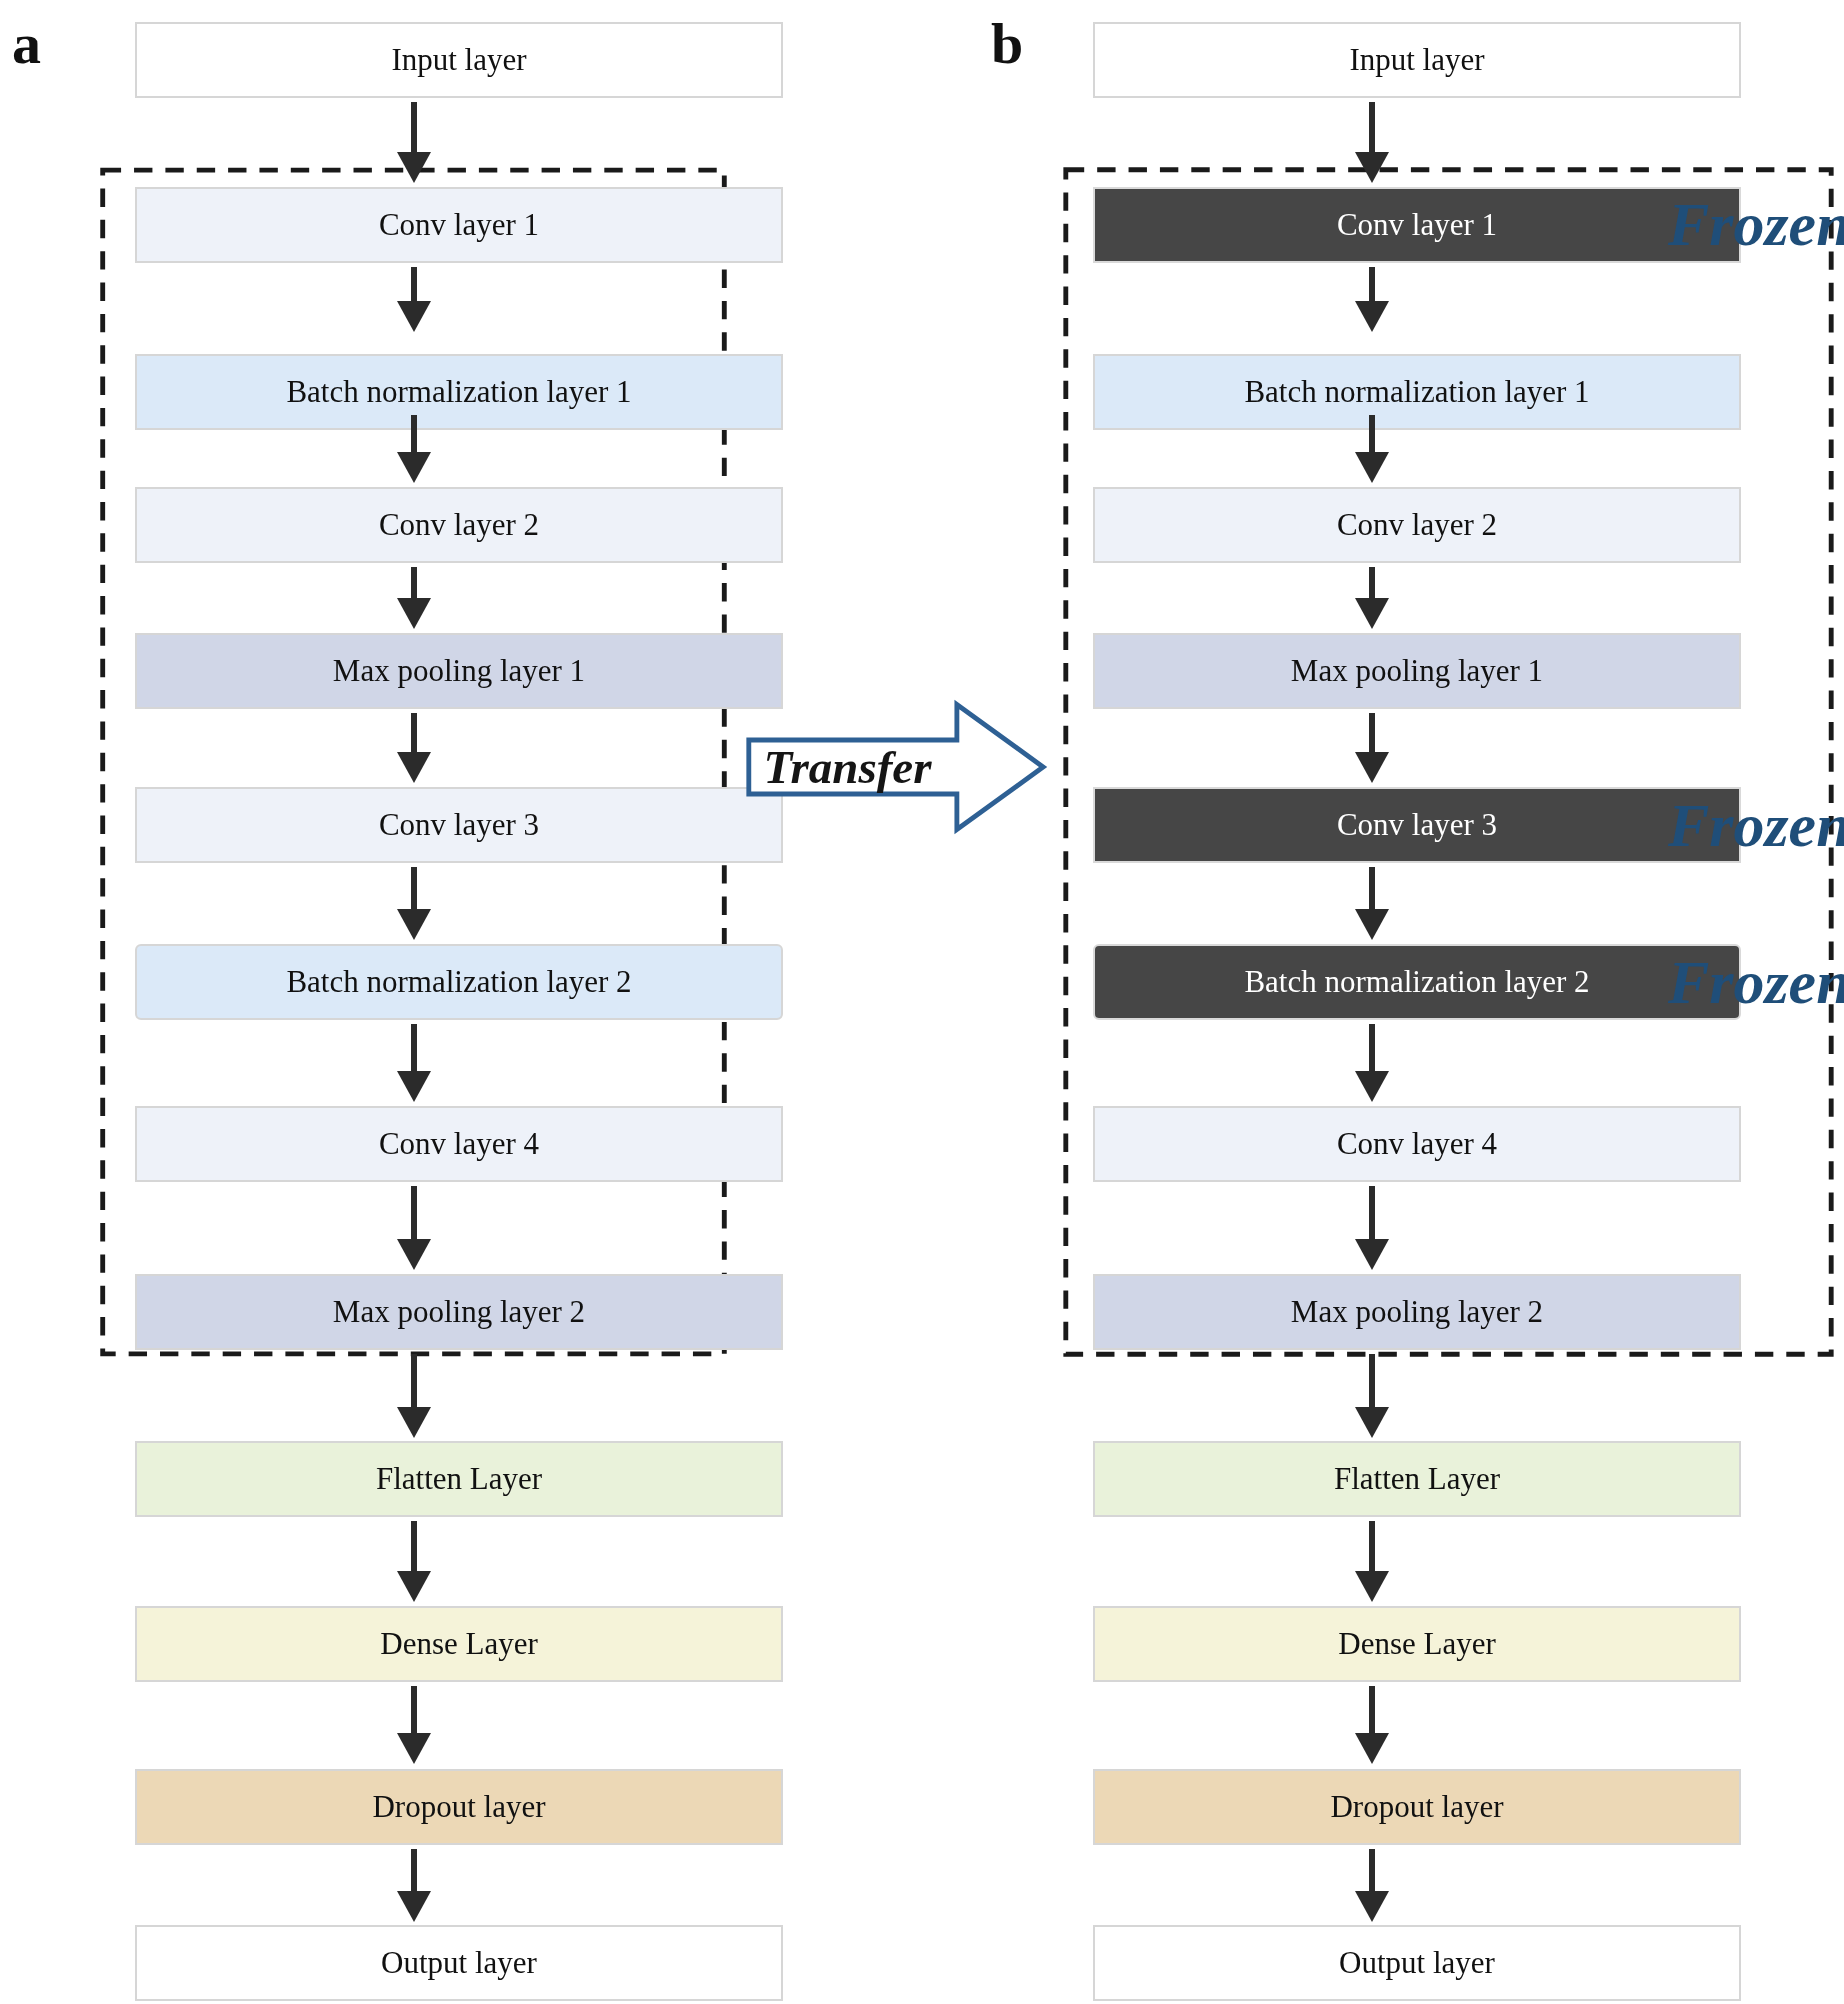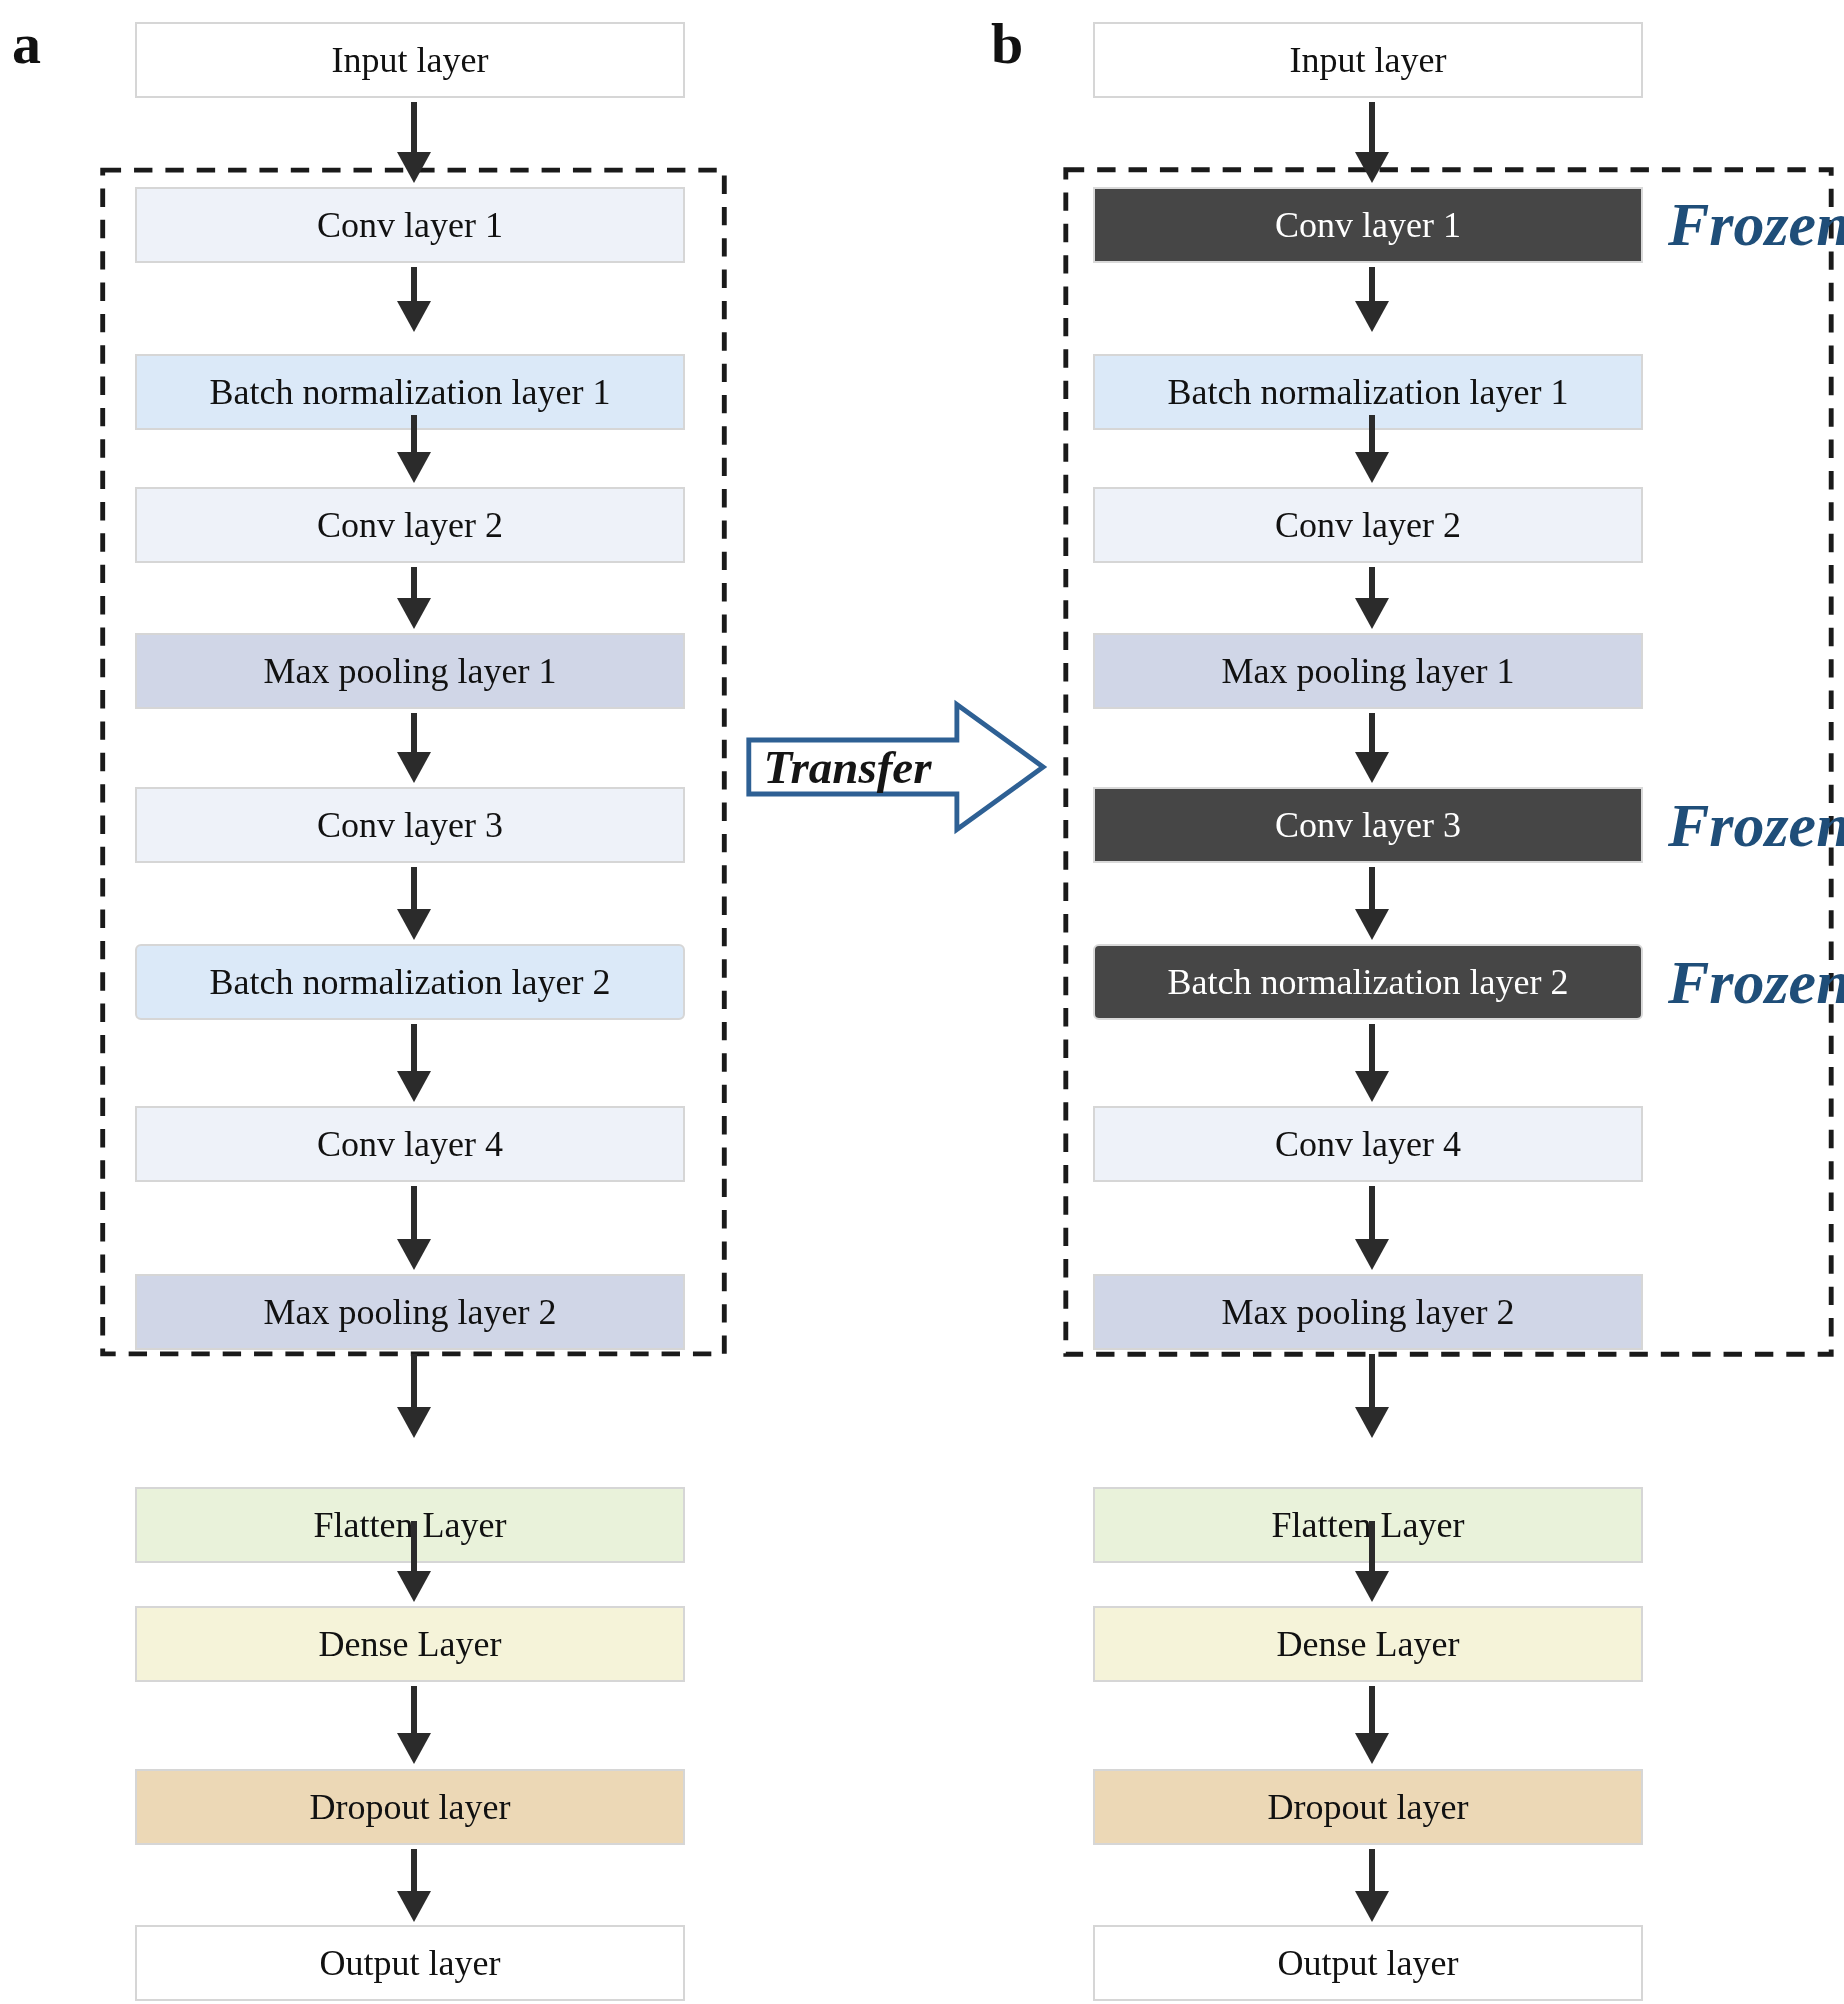--- a/index.html
+++ b/index.html
@@ -7,29 +7,29 @@
   .page{position:relative;width:1844px;height:2005px;background:#fff;overflow:hidden;}
 
   .panel-label{position:absolute;font-size:58px;font-weight:bold;line-height:1;}
   .panel-label.a{left:12px;top:15px;}
   .panel-label.b{left:991px;top:15px;}
 
   .panel{position:absolute;top:0;width:557px;height:2005px;}
   .panel.a{left:135px;}
   .panel.b{left:1093px;}
 
-  .box{position:absolute;left:0;width:550px;height:76px;box-sizing:border-box;
+  .box{position:absolute;left:0;width:648px;height:76px;box-sizing:border-box;
        border:2.2px solid var(--box-border,#d6d6d6);
        display:flex;align-items:center;justify-content:center;
-       font-size:36px;text-align:center;}
+       font-size:31px;text-align:center;}
   .io{background:var(--io,#ffffff);}
   .conv{background:var(--conv,#eef2f9);}
   .bn{background:var(--bn,#dbe9f8);}
   .pool{background:var(--pool,#d0d6e7);text-align:right;}
-  .flatten{background:var(--flatten,#e9f2da);margin-top:46px;}
+  .flatten{background:var(--flatten,#e9f2da);}
   .dense{background:var(--dense,#f5f3d9);}
   .dropout{background:var(--dropout,#ecd8b6);}
   .frozen{background:var(--frozen-bg,#464646);color:var(--frozen-text,#ffffff);border-color:#d9d9d9;}
 
   .r0{top:21.6px;}  .r1{top:187px;text-align:center;}  .r2{top:354px;}  .r3{top:487px;}
   .r4{top:633px;}.r5{top:787px;} .r6{top:944px;border-radius:6px;} .r7{top:1106px;}
   .r8{top:1274px;}.r9{top:1441px;} .r10{top:1606px;}.r11{top:1769px;}
   .r12{top:1925px;}
 
   .arrow{position:absolute;left:262px;width:34px;display:flex;flex-direction:column;align-items:center;}

